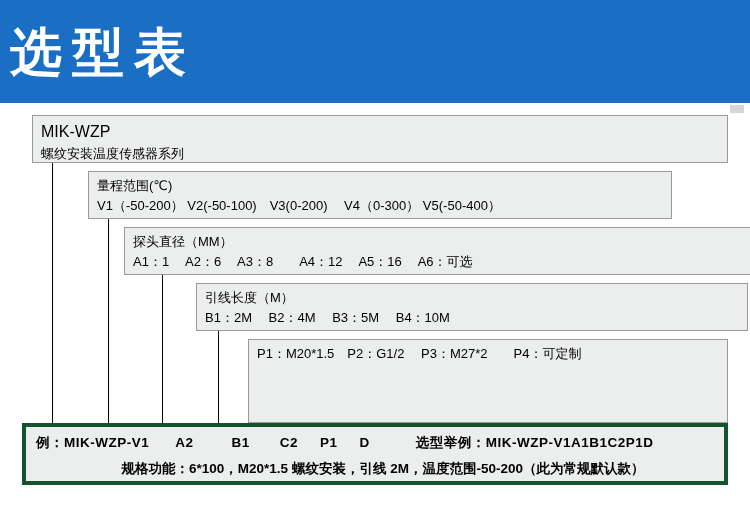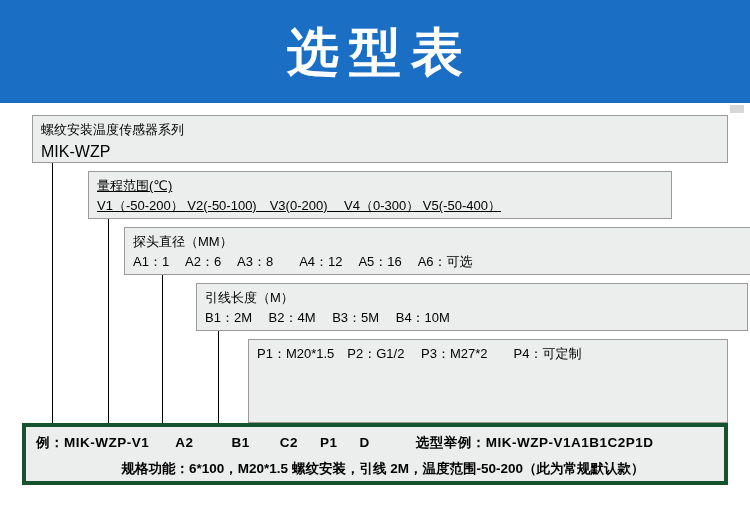--- a/index.html
+++ b/index.html
@@ -16,21 +16,21 @@
     position: relative;
   }
 
   
   .header {
     width: 750px;
     height: 103px;
     background: #1a6fc4;
     display: flex;
     align-items: center;
-    justify-content: center;
+    justify-content: flex-start;
     box-sizing: border-box;
   }
   .header-title {
     color: #ffffff;
     font-size: 52px;
     font-weight: bold;
     letter-spacing: 10px;
     line-height: 1;
     padding-left: 10px;
   }
@@ -113,25 +113,25 @@
 
 <div class="header">
   <div class="header-title">选型表</div>
 </div>
 
 <div class="diagram">
 
   <div class="corner-dot"></div>
 
   <div class="gbox" style="left:32px; top:12px; width:696px; height:48px;">
+    <div class="line" style="font-size:16px; line-height:24px;">MIK-WZP</div>
     <div class="line">螺纹安装温度传感器系列</div>
-    <div class="line" style="font-size:16px; line-height:24px;">MIK-WZP</div>
   </div>
 
-  <div class="gbox" style="left:88px; top:68px; width:584px; height:48px;text-decoration:underline;">
+  <div class="gbox" style="left:88px; top:68px; width:584px; height:48px;">
     <div class="line">量程范围(℃)</div>
     <div class="line">V1（-50-200） V2(-50-100)　V3(0-200)　 V4（0-300） V5(-50-400）</div>
   </div>
 
   <div class="gbox" style="left:124px; top:124px; width:636px; height:48px;">
     <div class="line">探头直径（MM）</div>
     <div class="line">A1：1　 A2：6　 A3：8　　A4：12　 A5：16　 A6：可选</div>
   </div>
 
   <div class="gbox" style="left:196px; top:180px; width:552px; height:48px;">

